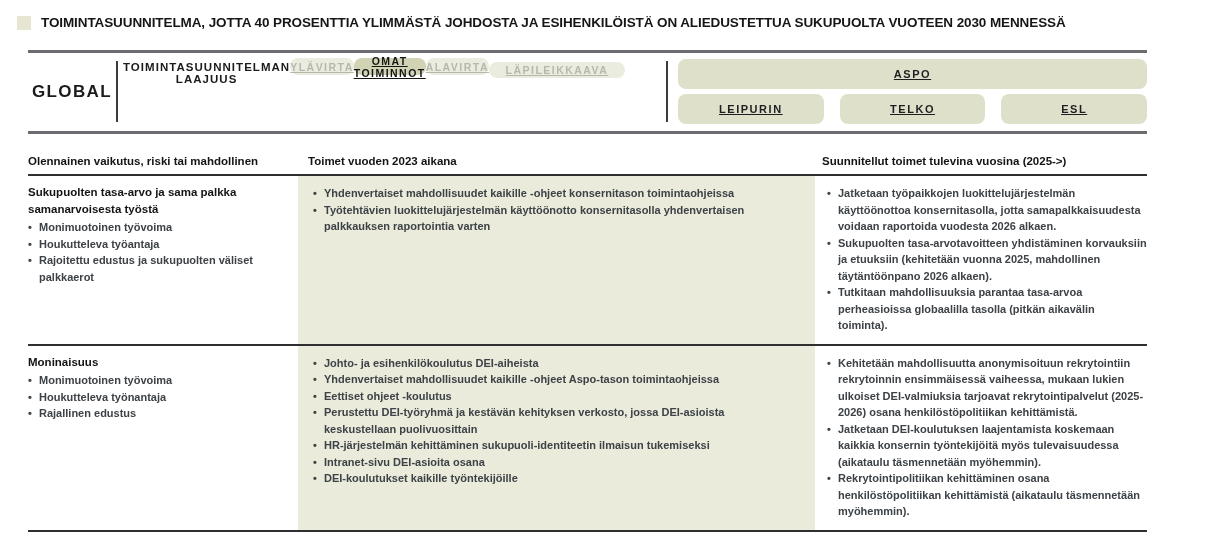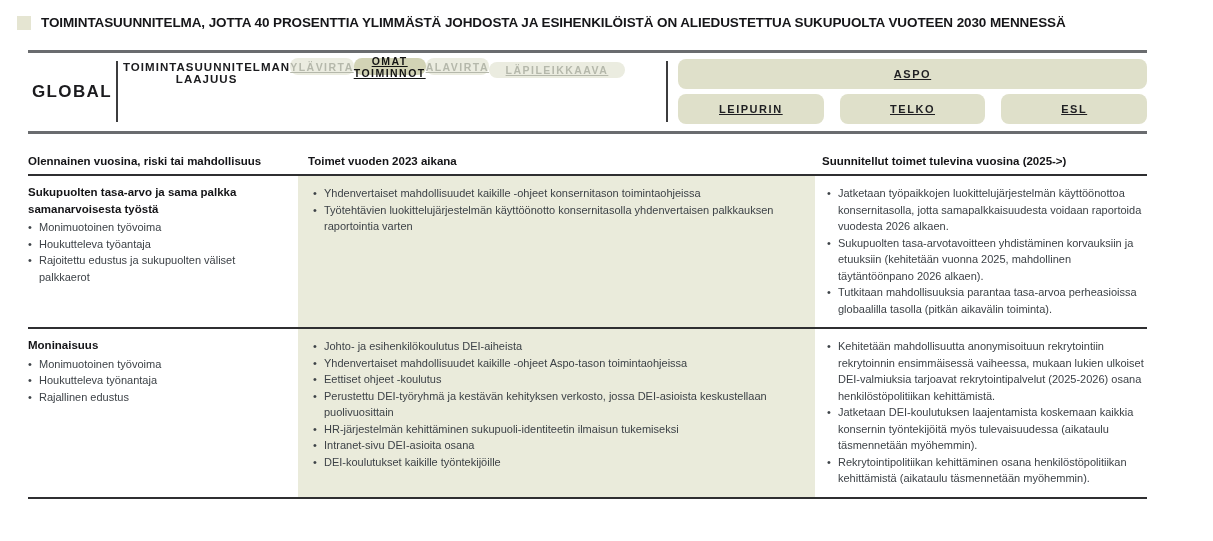--- a/index.html
+++ b/index.html
@@ -53,21 +53,21 @@
   .trow { display:flex; border-bottom:2px solid #2f2f31; align-items:stretch; }
   .trow.row-1 { min-height:142px; }
   .trow.row-2 { min-height:165px; }
   .td { font-size:11px; line-height:1.5; }
   .td.col-impact { width:270px; padding:8px 14px 10px 0; }
   .td.col-actions { width:517px; background:#eaebdb; padding:9px 20px 10px 15px; }
   .td.col-planned { flex:1; padding:9px 0 10px 12px; }
 
   .impact-title { font-weight:bold; font-size:11.5px; line-height:1.45; color:#141417; margin-bottom:2px; }
 
-  ul.bullets { list-style:none; }
+  ul.bullets { list-style:none;font-weight:bold; }
   ul.bullets li { position:relative; padding-left:11px; }
   ul.bullets li::before { content:"\2022"; position:absolute; left:0; top:0; }
 </style>
 </head>
 <body>
 
 <div class="page">
 
   <div class="title-row">
     <span class="title-square"></span>
@@ -102,21 +102,21 @@
           <button class="pill aspo">TELKO</button>
           <button class="pill aspo">ESL</button>
         </div>
       </div>
     </div>
 
     <div class="rule-thick"></div>
 
     <div class="table">
       <div class="thead">
-        <div class="th c1">Olennainen vuosina, riski tai mahdollisuus</div>
+        <div class="th c1">Olennainen vaikutus, riski tai mahdollinen</div>
         <div class="th c2">Toimet vuoden 2023 aikana</div>
         <div class="th c3">Suunnitellut toimet tulevina vuosina (2025-&gt;)</div>
       </div>
       <div class="thead-rule"></div>
 
       <div class="trow row-1">
         <div class="td col-impact">
           <div class="impact-title">Sukupuolten tasa-arvo ja sama palkka samanarvoisesta työstä</div>
           <ul class="bullets">
               <li>Monimuotoinen työvoima</li>

